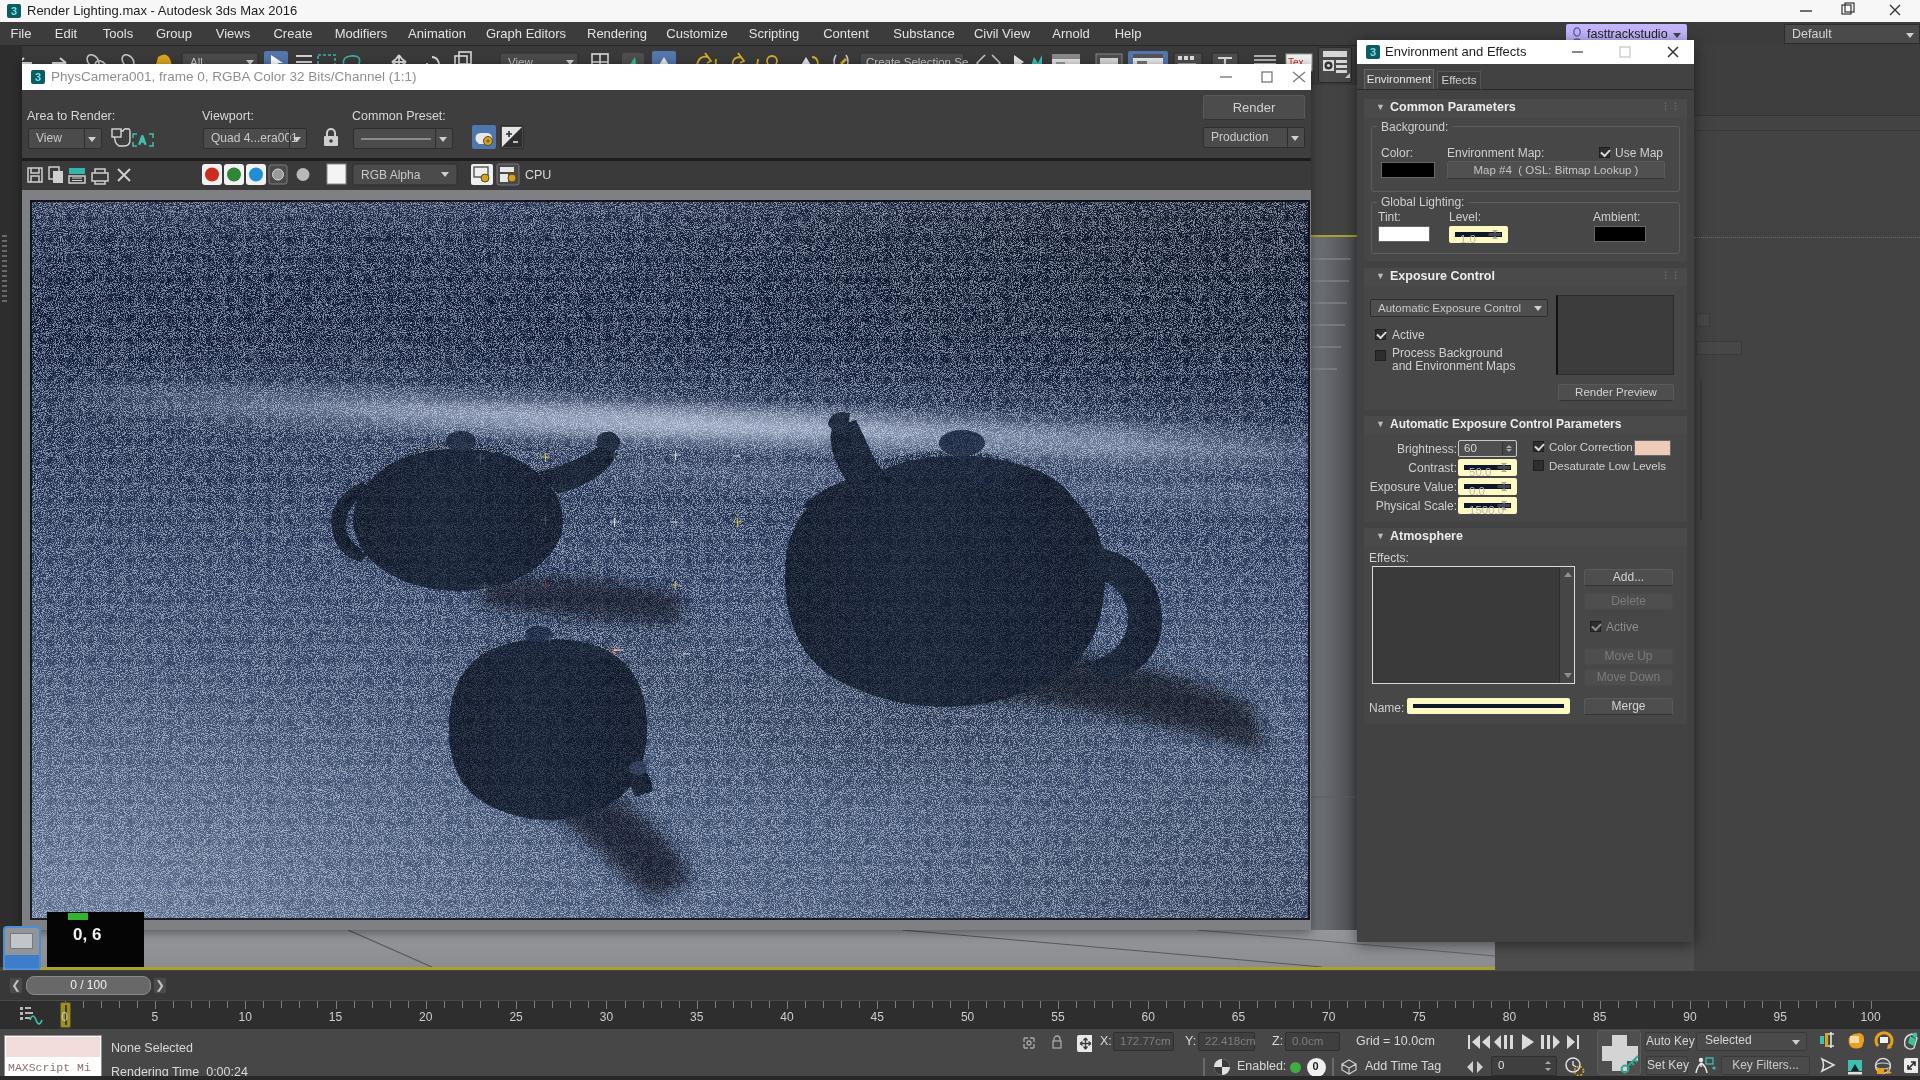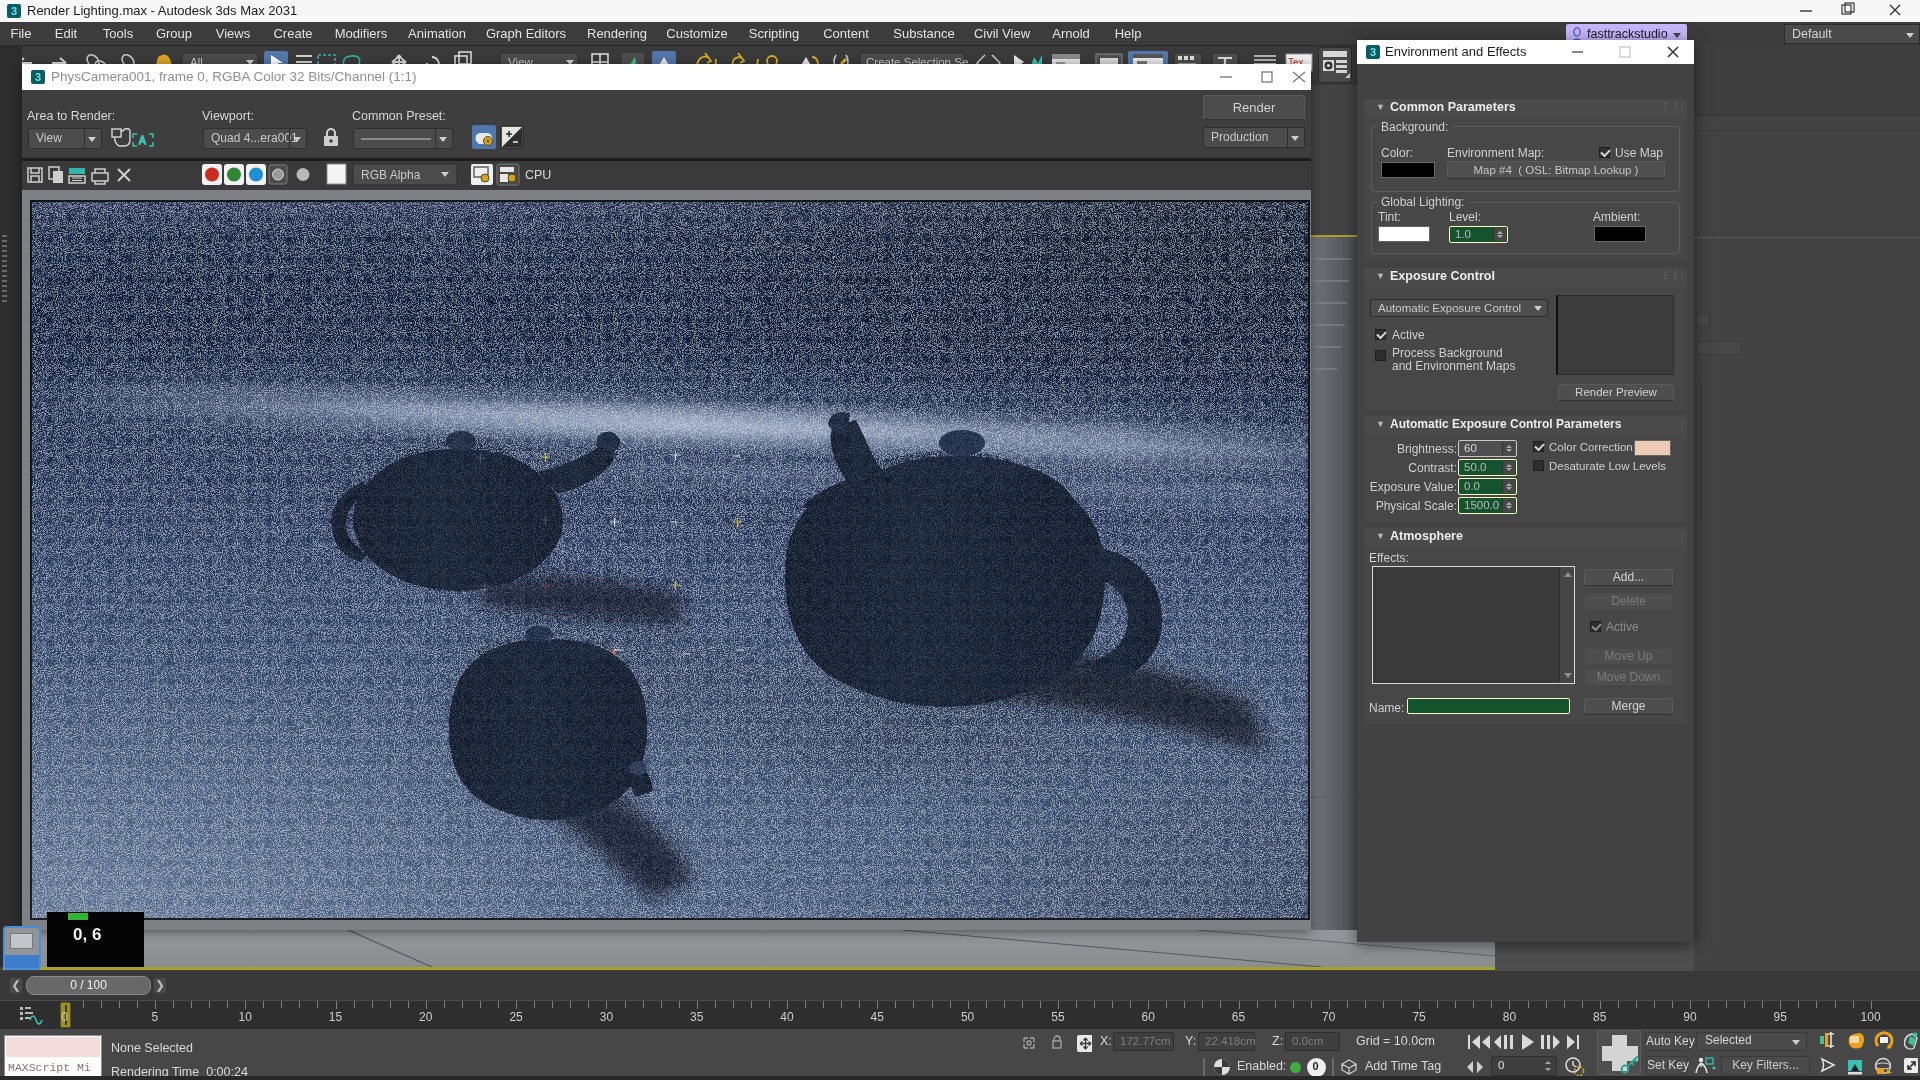--- a/index.html
+++ b/index.html
@@ -32,21 +32,21 @@
   .caretbox { position:absolute; right:0; top:0; width:17px; height:100%; border-left:1px solid #2e2e2e; }
   
   #dlg { left:1357px; top:40px; width:337px; height:902px; background:#424242; box-shadow:0 3px 14px rgba(0,0,0,.5); }
   #dlg-title { left:0; top:0; width:337px; height:24px; background:#fff; }
   #dlg-tabs { left:0; top:24px; width:337px; height:26px; background:#424242; border-bottom:1px solid #2a2a2a;}
   .tab { position:absolute; bottom:0; font-size:12.5px; text-align:center; }
   .rollhead { position:absolute; left:7px; width:323px; height:18px; background:#4a4a4a; border-radius:2px; color:#ececec; font-weight:bold; font-size:12.5px; }
   .rollbody { position:absolute; left:7px; width:323px; background:#474747; border-radius:2px; }
   .grpbox { position:absolute; border:1px solid #5d5d5d; border-radius:3px; }
   .dlabel { position:absolute; color:#cfcfcf; font-size:12px; white-space:nowrap; }
-  .dfield { position:absolute; background:#14532d; border:1px solid #fef9c3; border-radius:2px; color:#b9b9b9; font-size:11.5px; }
+  .dfield { position:absolute; background:#0f172a; border:6px solid #fef9c3; border-radius:2px; color:#b9b9b9; font-size:11.5px; }
   .dbtn { position:absolute; background:#4e4e4e; border:1px solid #5a5a5a; border-bottom-color:#333; border-radius:3px; color:#d2d2d2; font-size:12px; text-align:center; }
   .dbtn.dis { color:#7b7b7b; }
   .chk { position:absolute; width:11px; height:11px; background:#2e2e2e; border:1px solid #1f1f1f; }
   .chk.on::after { content:""; position:absolute; left:1px; top:1px; width:7px; height:4px; border-left:2px solid #d8d8d8; border-bottom:2px solid #d8d8d8; transform:rotate(-47deg); }
   .chk.dim::after { border-color:#8f8f8f; }
   .spin { position:absolute; right:1px; top:1px; width:13px; height:calc(100% - 2px); background:#474747; border-left:1px solid #303030; }
   .spin::before { content:""; position:absolute; left:3px; top:3px; border-left:3px solid transparent; border-right:3px solid transparent; border-bottom:3.5px solid #a8a8a8; }
   .spin::after  { content:""; position:absolute; left:3px; bottom:3px; border-left:3px solid transparent; border-right:3px solid transparent; border-top:3.5px solid #a8a8a8; }
   
   #tnav { left:0; top:971px; width:1920px; height:29px; background:#383838; }
@@ -60,21 +60,21 @@
   .sbtn { position:absolute; background:#4a4a4a; border:1px solid #3a3a3a; border-radius:2px; color:#d5d5d5; font-size:11.5px; text-align:center; white-space:nowrap; }
 </style></head>
 <body>
 <div id="stage">
 
 <div class="abs" id="titlebar">
   <svg class="abs" style="left:7px;top:4px" width="14" height="14">
         <rect width="14" height="14" rx="2" fill="#0c5c63"></rect>
         <text x="7" y="11" font-size="11" font-weight="bold" fill="#7adfe3" text-anchor="middle" font-family="Liberation Sans">3</text>
       </svg>
-  <div class="abs" style="left:27px;top:3px;">Render Lighting.max - Autodesk 3ds Max 2031</div>
+  <div class="abs" style="left:27px;top:3px;">Render Lighting.max - Autodesk 3ds Max 2016</div>
   <svg class="abs" style="left:1790px;top:0" width="130" height="22">
     <line x1="10" y1="11" x2="22" y2="11" stroke="#333" stroke-width="1.4"></line>
     <rect x="52" y="5" width="9" height="9" fill="none" stroke="#333" stroke-width="1.2"></rect>
     <rect x="55" y="3" width="9" height="9" fill="none" stroke="#333" stroke-width="1.2"></rect>
     <path d="M100 5 L110 15 M110 5 L100 15" stroke="#333" stroke-width="1.4"></path>
   </svg>
 </div>
 
 <div class="abs" id="menubar">
   <span class="menuitem" style="left:21px">File</span>
@@ -576,20 +576,24 @@
     <svg class="abs" style="left:9px;top:5px" width="14" height="14">
           <rect width="14" height="14" rx="2" fill="#0c5c63"></rect>
           <text x="7" y="11" font-size="11" font-weight="bold" fill="#7adfe3" text-anchor="middle" font-family="Liberation Sans">3</text>
         </svg>
     <span class="abs" style="left:28px;top:4px;color:#1d1d1d;font-size:13px;">Environment and Effects</span>
     <svg class="abs" style="left:205px;top:0" width="132" height="24">
       <line x1="10" y1="12" x2="21" y2="12" stroke="#555" stroke-width="1.4"></line>
       <rect x="58" y="7" width="10" height="10" fill="none" stroke="#c9c9c9" stroke-width="1.3"></rect>
       <path d="M106 7 L116 17 M116 7 L106 17" stroke="#333" stroke-width="1.5"></path>
     </svg>
+  </div>
+  <div class="abs" id="dlg-tabs">
+    <div class="tab" style="left:7px;width:70px;height:20px;background:#4a4a4a;border:1px solid #666;border-bottom:none;color:#e4e4e4;line-height:19px;font-size:11.5px;">Environment</div>
+    <div class="tab" style="left:80px;width:44px;height:18px;background:#3e3e3e;border:1px solid #555;border-bottom:none;color:#cfcfcf;line-height:17px;font-size:11.5px;">Effects</div>
   </div>
 
   <div class="rollbody" style="top:59px;height:162px;"></div>
   <div class="rollhead" style="top:59px;">
         <span style="position:absolute;left:12px;top:3px;color:#bbb;font-size:9px;">▼</span>
         <span style="position:absolute;left:26px;top:1px;">Common Parameters</span>
         <span style="position:absolute;right:6px;top:2px;color:#6e6e6e;font-size:9px;letter-spacing:1px;">⋮⋮</span>
       </div>
   <div class="grpbox" style="left:14px;top:86px;width:309px;height:66px;"></div>
   <div class="dlabel" style="left:20px;top:80px;background:#474747;padding:0 4px;">Background:</div>

